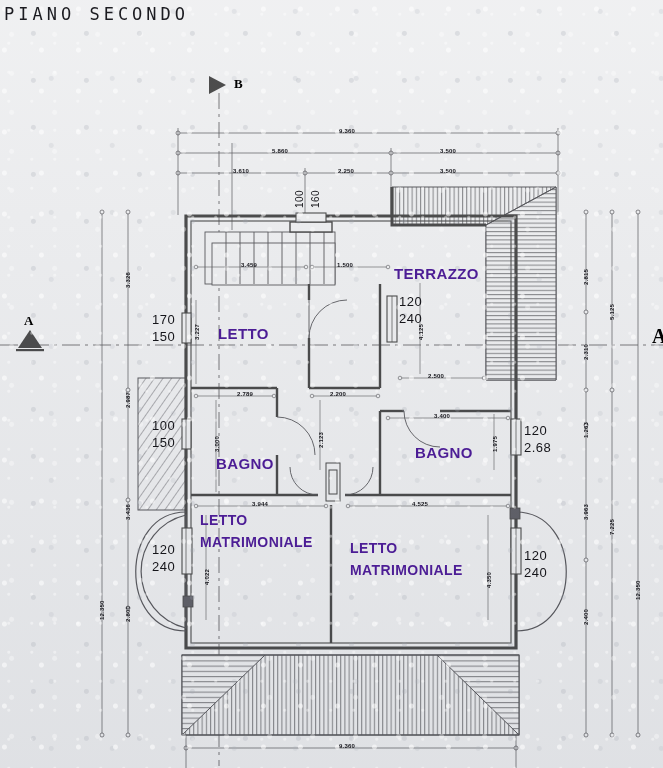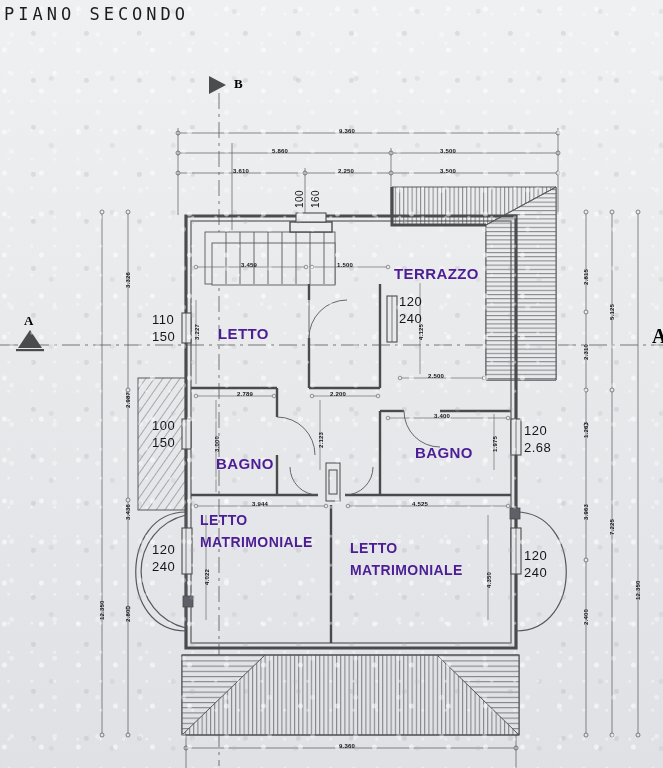--- a/index.html
+++ b/index.html
@@ -388,21 +388,21 @@
   <div class="dim dimv" style="left:492px;top:452px;">1.975</div>
 
   <div class="dim" style="left:252px;top:501px;">3.944</div>
   <div class="dim" style="left:412px;top:501px;">4.525</div>
   <div class="dim dimv" style="left:204px;top:585px;">4.022</div>
   <div class="dim dimv" style="left:486px;top:588px;">4.350</div>
 
   <div class="open openv" style="left:294px;top:208px;font-size:10px;">100</div>
   <div class="open openv" style="left:310px;top:208px;font-size:10px;">160</div>
 
-  <div class="open" style="left:152px;top:312px;">110</div>
+  <div class="open" style="left:152px;top:312px;">170</div>
   <div class="open" style="left:152px;top:329px;">150</div>
 
   <div class="open" style="left:152px;top:418px;">100</div>
   <div class="open" style="left:152px;top:435px;">150</div>
 
   <div class="open" style="left:399px;top:294px;">120</div>
   <div class="open" style="left:399px;top:311px;">240</div>
 
   <div class="open" style="left:524px;top:423px;">120</div>
   <div class="open" style="left:524px;top:440px;">2.68</div>

